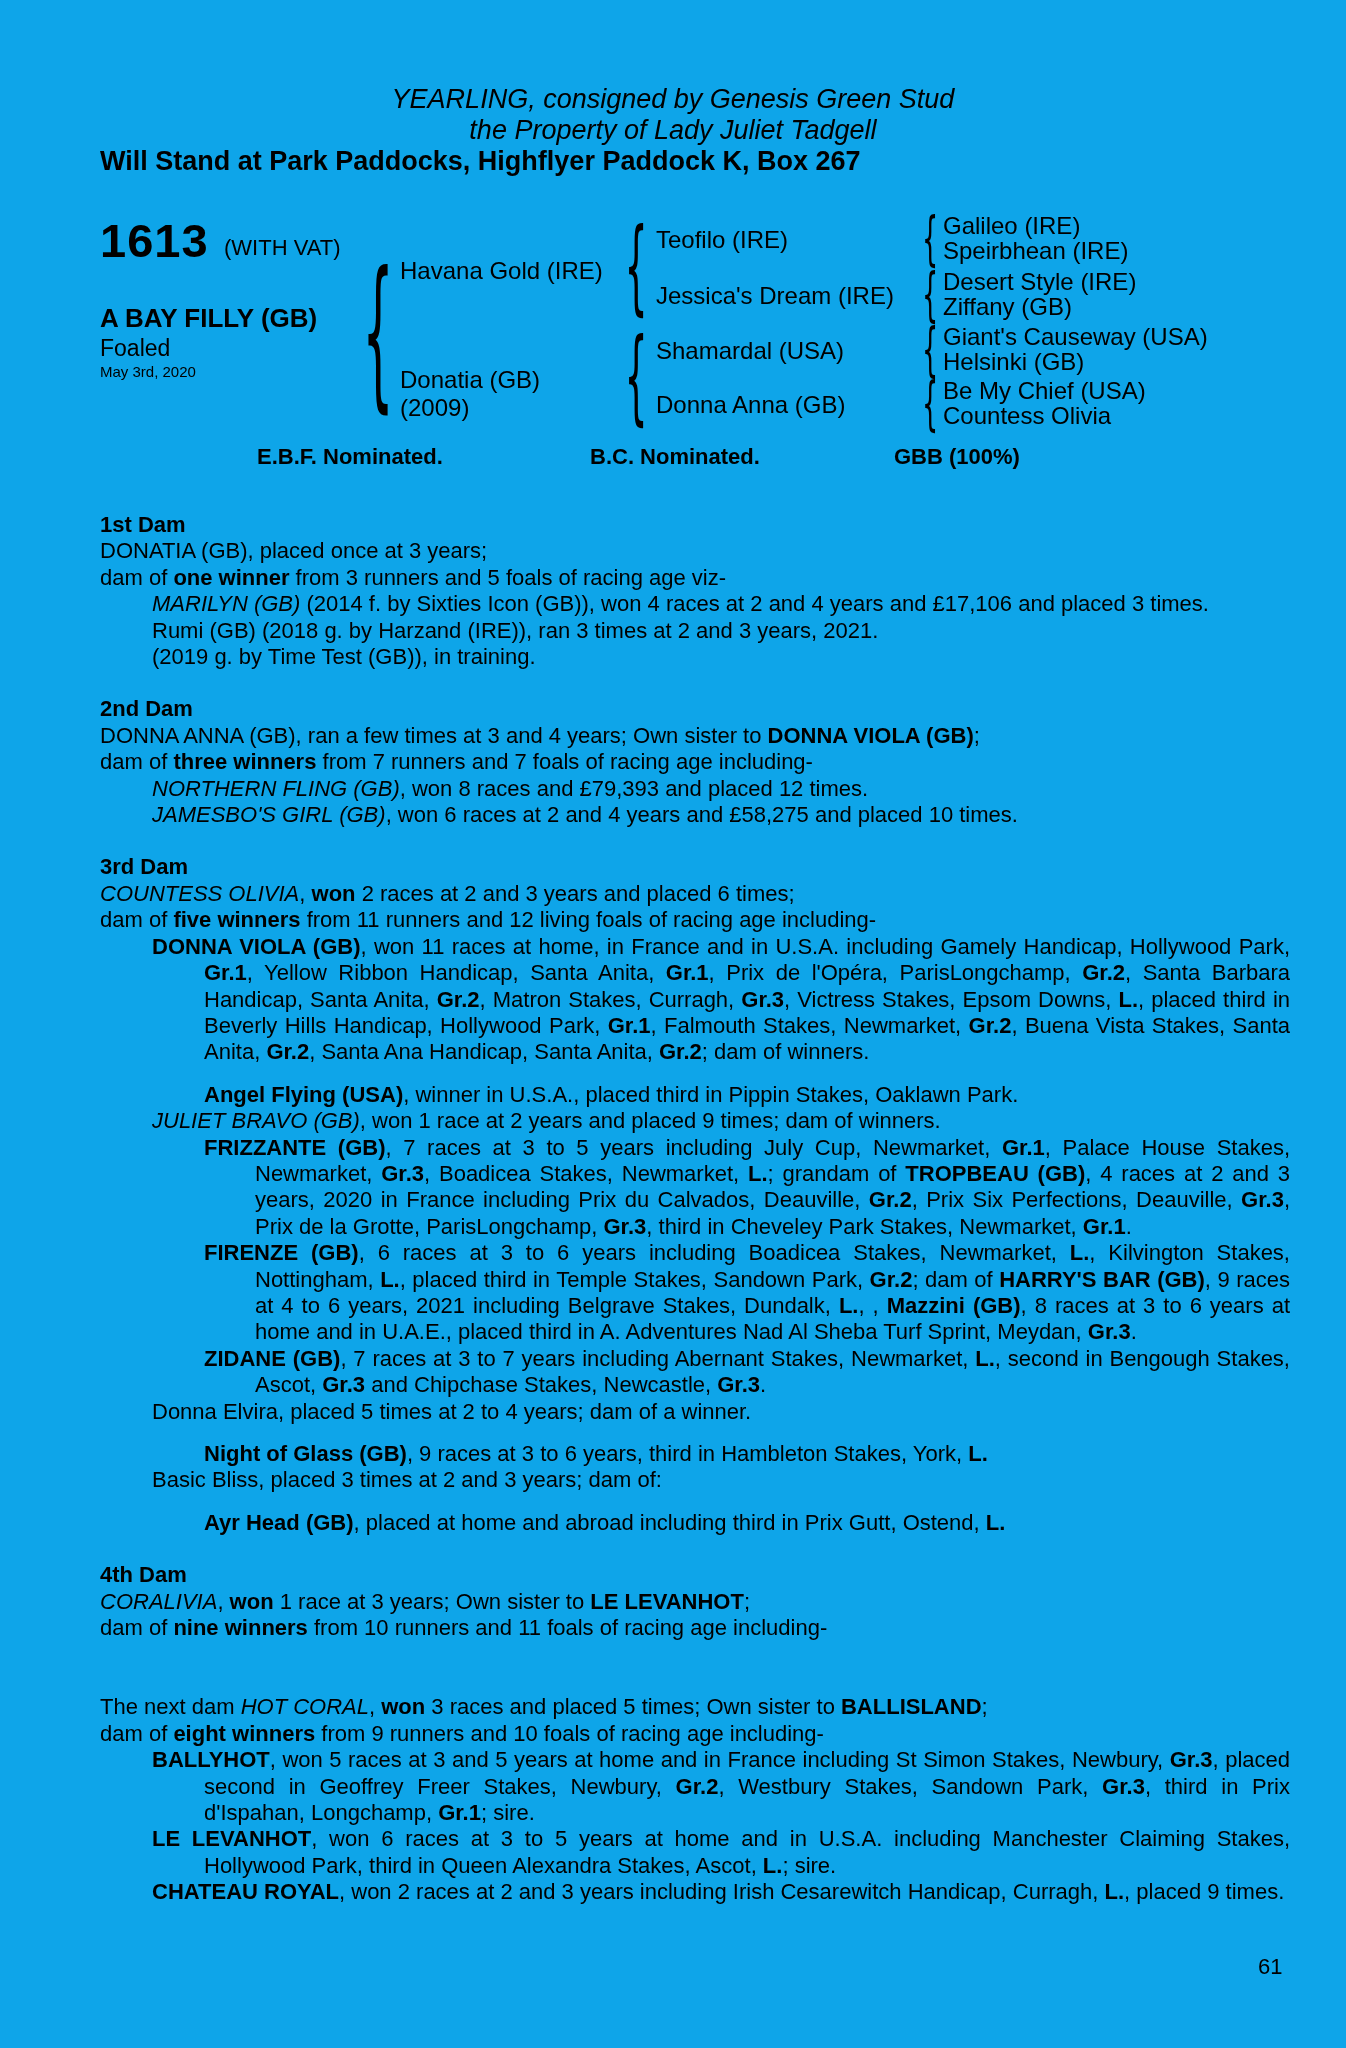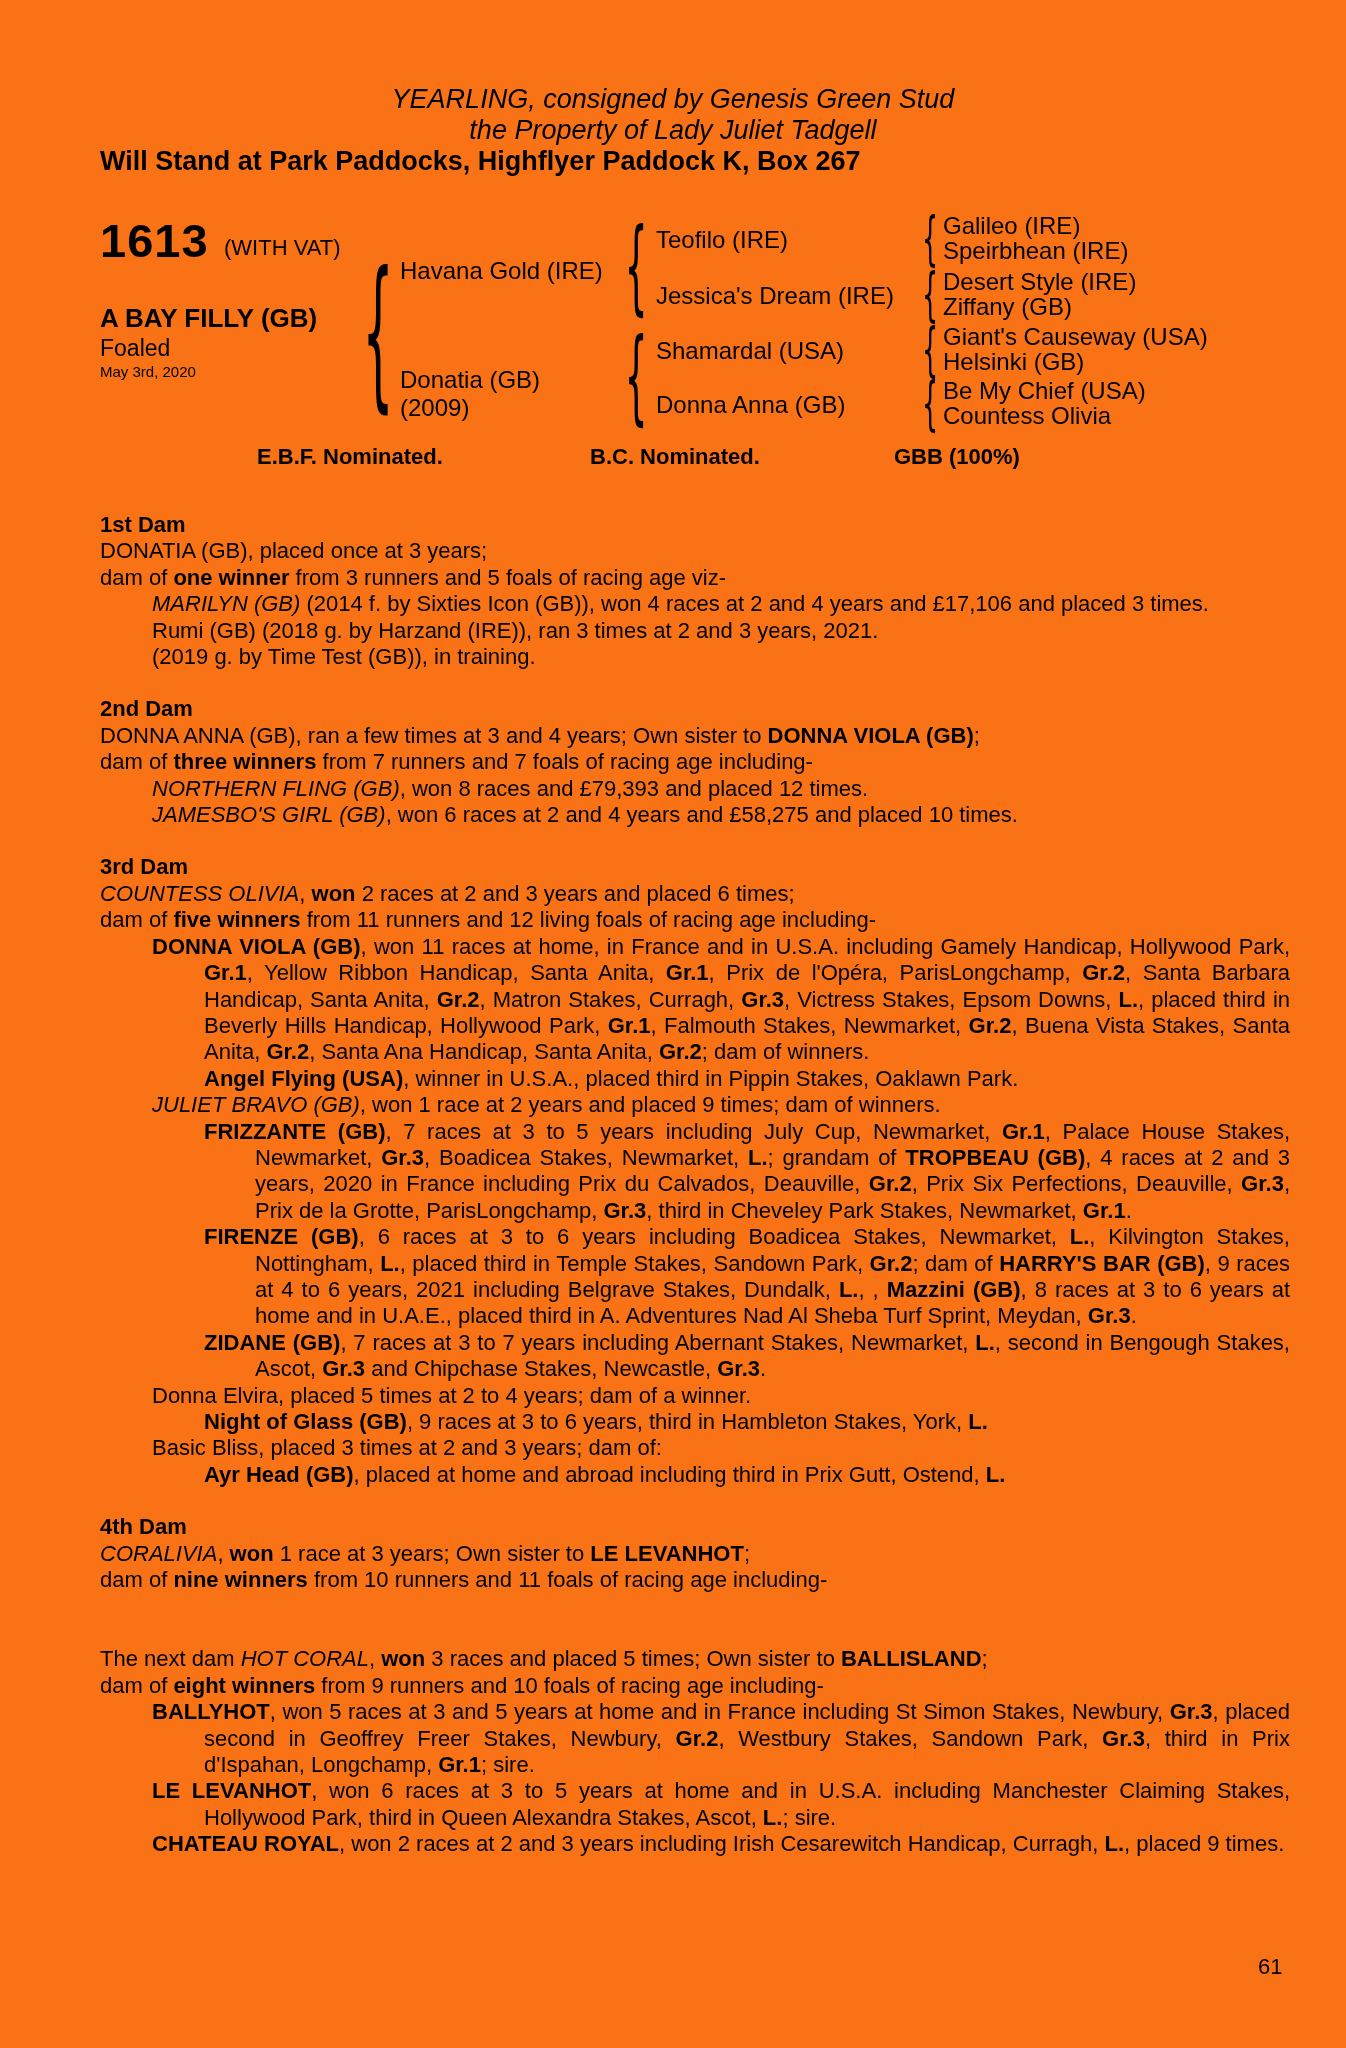--- a/index.html
+++ b/index.html
@@ -1,18 +1,18 @@
 <!DOCTYPE html>
 <html><head>
 <meta charset="utf-8">
 <style>
   * { margin:0; padding:0; box-sizing:border-box; }
   html,body { background:#e8e8e8; }
   .page {
-    position:relative; width:1346px; height:2048px; background:#f97316;
+    position:relative; width:1346px; height:2048px; background:#0ea5e9;
     color:#000; font-family:"Liberation Sans","DejaVu Sans",sans-serif;
     overflow:hidden; margin:0 auto;
   }
   .abs { position:absolute; }
   .hdr-center { left:0; width:100%; text-align:center; font-size:27px; font-style:italic; white-space:nowrap; }
   .hdr-left { left:100px; font-size:27px; font-weight:bold; white-space:nowrap; }
   .lot-number { left:100px; top:213px; font-size:47px; font-weight:bold; letter-spacing:1px; }
   .lot-vat { left:224px; top:235px; font-size:22px; }
   .lot-desc { left:100px; top:303px; font-size:26px; font-weight:bold; }
   .lot-foaled { left:100px; top:335px; font-size:23px; }
@@ -27,21 +27,21 @@
     position:absolute; left:100px; top:496px; width:1190px;
     font-size:22px; line-height:26.4px; text-align:justify;
   }
   .section { margin-top:26px; }
   .section:first-child { margin-top:16px; }
   .section.gap2 { margin-top:53px; }
   .section-title { font-weight:bold; }
   .body-text p { margin:0; }
   p.p0 { padding-left:0; }
   p.p1 { padding-left:52px; }
-  p.p2 { padding-left:104px; }
+  p.p2 { padding-left:104px;margin-top:16px; }
   p.p1h { padding-left:104px; text-indent:-52px; }
   p.p2h { padding-left:155px; text-indent:-51px; }
   .pagenum { position:absolute; left:1258px; top:1954px; font-size:22px; }
 </style>
 </head>
 <body>
 
 <div class="page">
 
   <div class="abs hdr-center" style="top:84px;">YEARLING, consigned by Genesis Green Stud</div>

